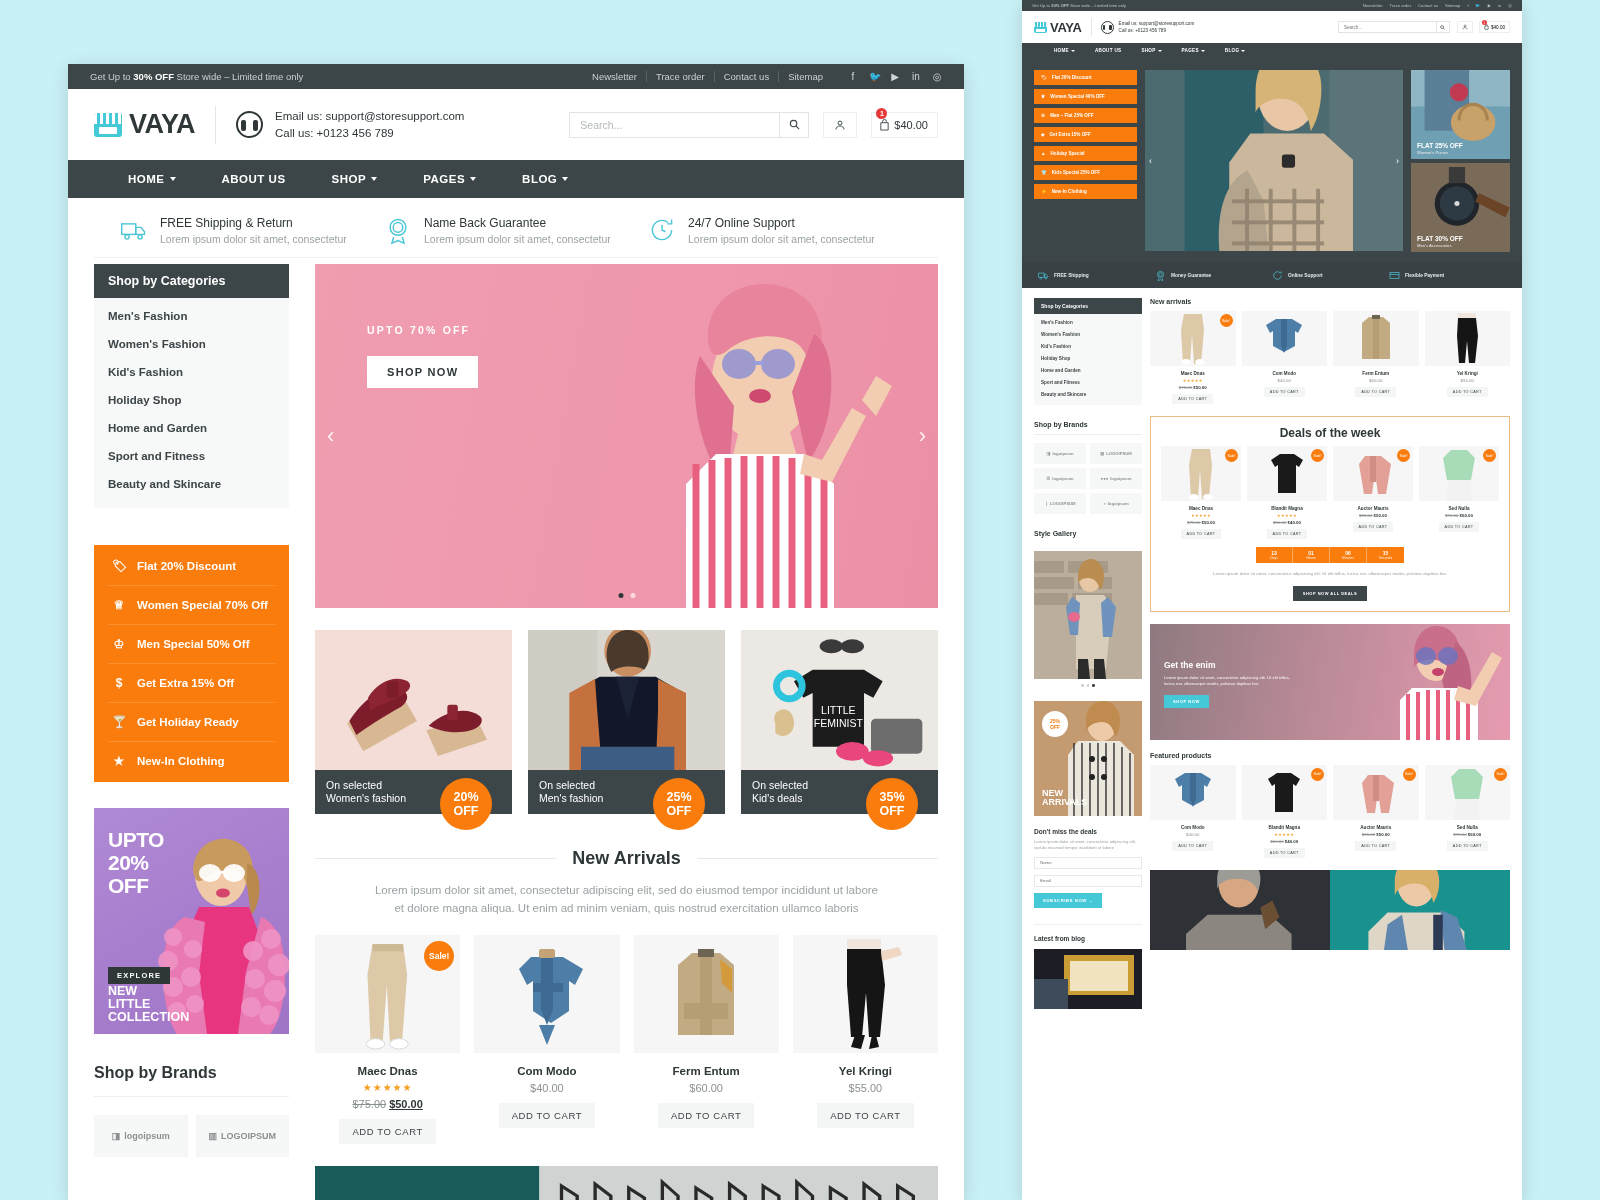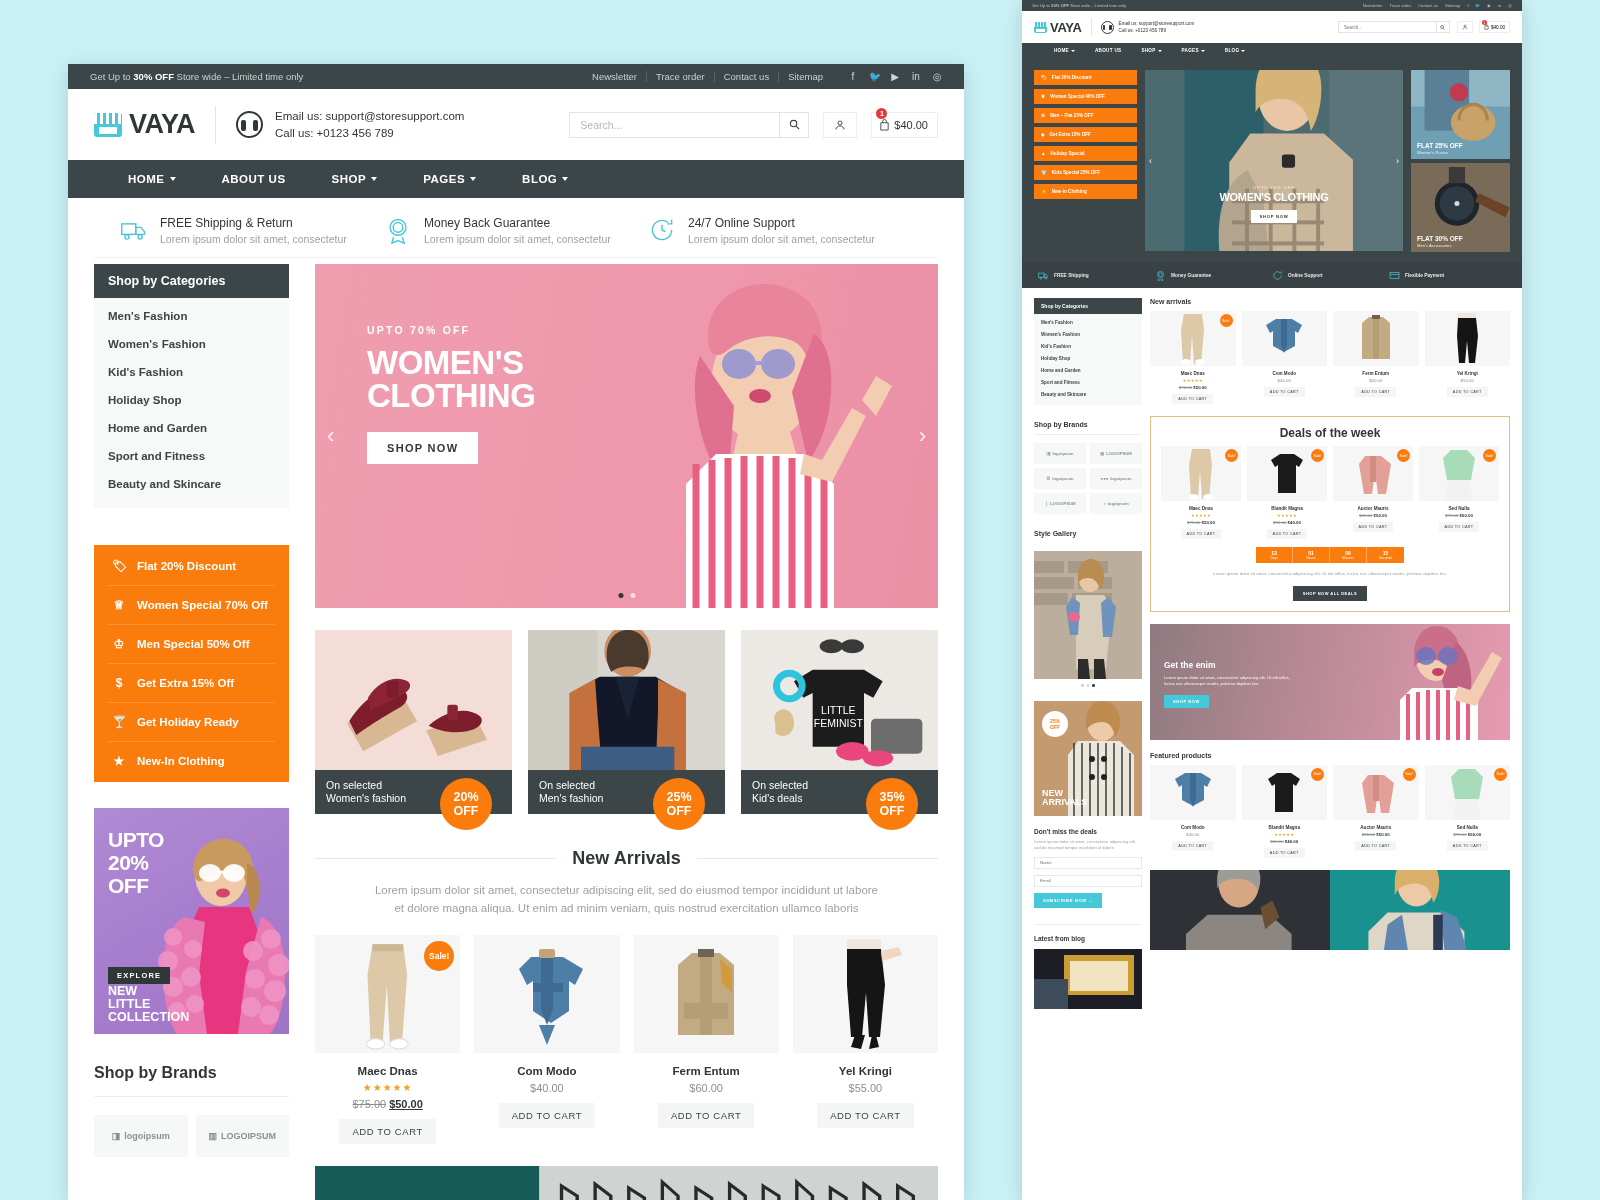--- a/index.html
+++ b/index.html
@@ -438,21 +438,21 @@
     </div>
     <div class="feat">
       <span class="ficon">
         <svg width="28" height="28" viewBox="0 0 32 32" fill="none" stroke="#49c6d6" stroke-width="1.6">
             <circle cx="16" cy="13" r="9"></circle>
             <circle cx="16" cy="13" r="5.5"></circle>
             <path d="M11 24l-2 7 7-3 7 3-2-7"></path>
           </svg>
       </span>
       <div>
-          <div class="ft">Money Back Guarantee</div>
+          <div class="ft">Name Back Guarantee</div>
       <div class="fs">Lorem ipsum dolor sit amet, consectetur</div>
         </div>
     </div>
     <div class="feat">
       <span class="ficon">
         <svg width="28" height="28" viewBox="0 0 32 32" fill="none" stroke="#49c6d6" stroke-width="1.6">
             <path d="M27 16a11 11 0 1 1-4-8.5"></path>
             <path d="M27 4v5h-5"></path>
             <path d="M16 10v6l4 2"></path>
           </svg>
@@ -583,24 +583,20 @@
               <line x1="168" y1="188" x2="168" y2="340"></line>
             <line x1="184" y1="190" x2="184" y2="340"></line>
               <line x1="200" y1="196" x2="200" y2="340"></line>
             <line x1="216" y1="208" x2="216" y2="340"></line>
           </g>
           <path d="M196 186l18 6 30 -52 14 8-34 66-32 -8z" fill="#f2cdb1"></path>
           <path d="M254 132l14 -24 16 10-16 30z" fill="#f2cdb1"></path>
         </svg>
         <div class="hero-copy">
           <div class="hero-up">UPTO 70% OFF</div>
-          <div class="hero-h1">
-            <div>WOMEN'S</div>
-            <div>CLOTHING</div>
-          </div>
           <button class="hero-btn">SHOP NOW</button>
         </div>
         <div class="hero-arrow l">‹</div>
         <div class="hero-arrow r">›</div>
         <div class="hero-dots">
           <i class="on"></i>
           <i></i>
         </div>
       </div>
 
@@ -885,25 +881,20 @@
             <rect x="66" y="136" width="70" height="3"></rect>
           <rect x="66" y="152" width="70" height="3"></rect>
             <rect x="66" y="168" width="70" height="3"></rect>
           <rect x="76" y="112" width="3" height="69"></rect>
             <rect x="94" y="112" width="3" height="69"></rect>
           <rect x="112" y="112" width="3" height="69"></rect>
             <rect x="130" y="112" width="3" height="69"></rect>
         </g>
         <rect x="104" y="86" width="10" height="10" rx="2" fill="#2b2b2b"></rect>
       </svg>
-      <div class="s-hero-copy">
-        <div class="s-hero-up">UPTO 70% OFF</div>
-        <div class="s-hero-h1">WOMEN'S CLOTHING</div>
-        <button class="s-hero-btn">SHOP NOW</button>
-      </div>
       <div class="s-hero-ar l">‹</div>
       <div class="s-hero-ar r">›</div>
     </div>
 
     <div class="s-side2">
       <div class="s-mini">
         <svg width="100%" height="100%" viewBox="0 0 99 88" preserveAspectRatio="xMidYMid slice">
           <rect width="99" height="88" fill="#8fb6c4"></rect>
           <path d="M0 36h99v52H0z" fill="#6f9fb2"></path>
           <rect x="14" y="0" width="44" height="60" fill="#5b7f96"></rect>

